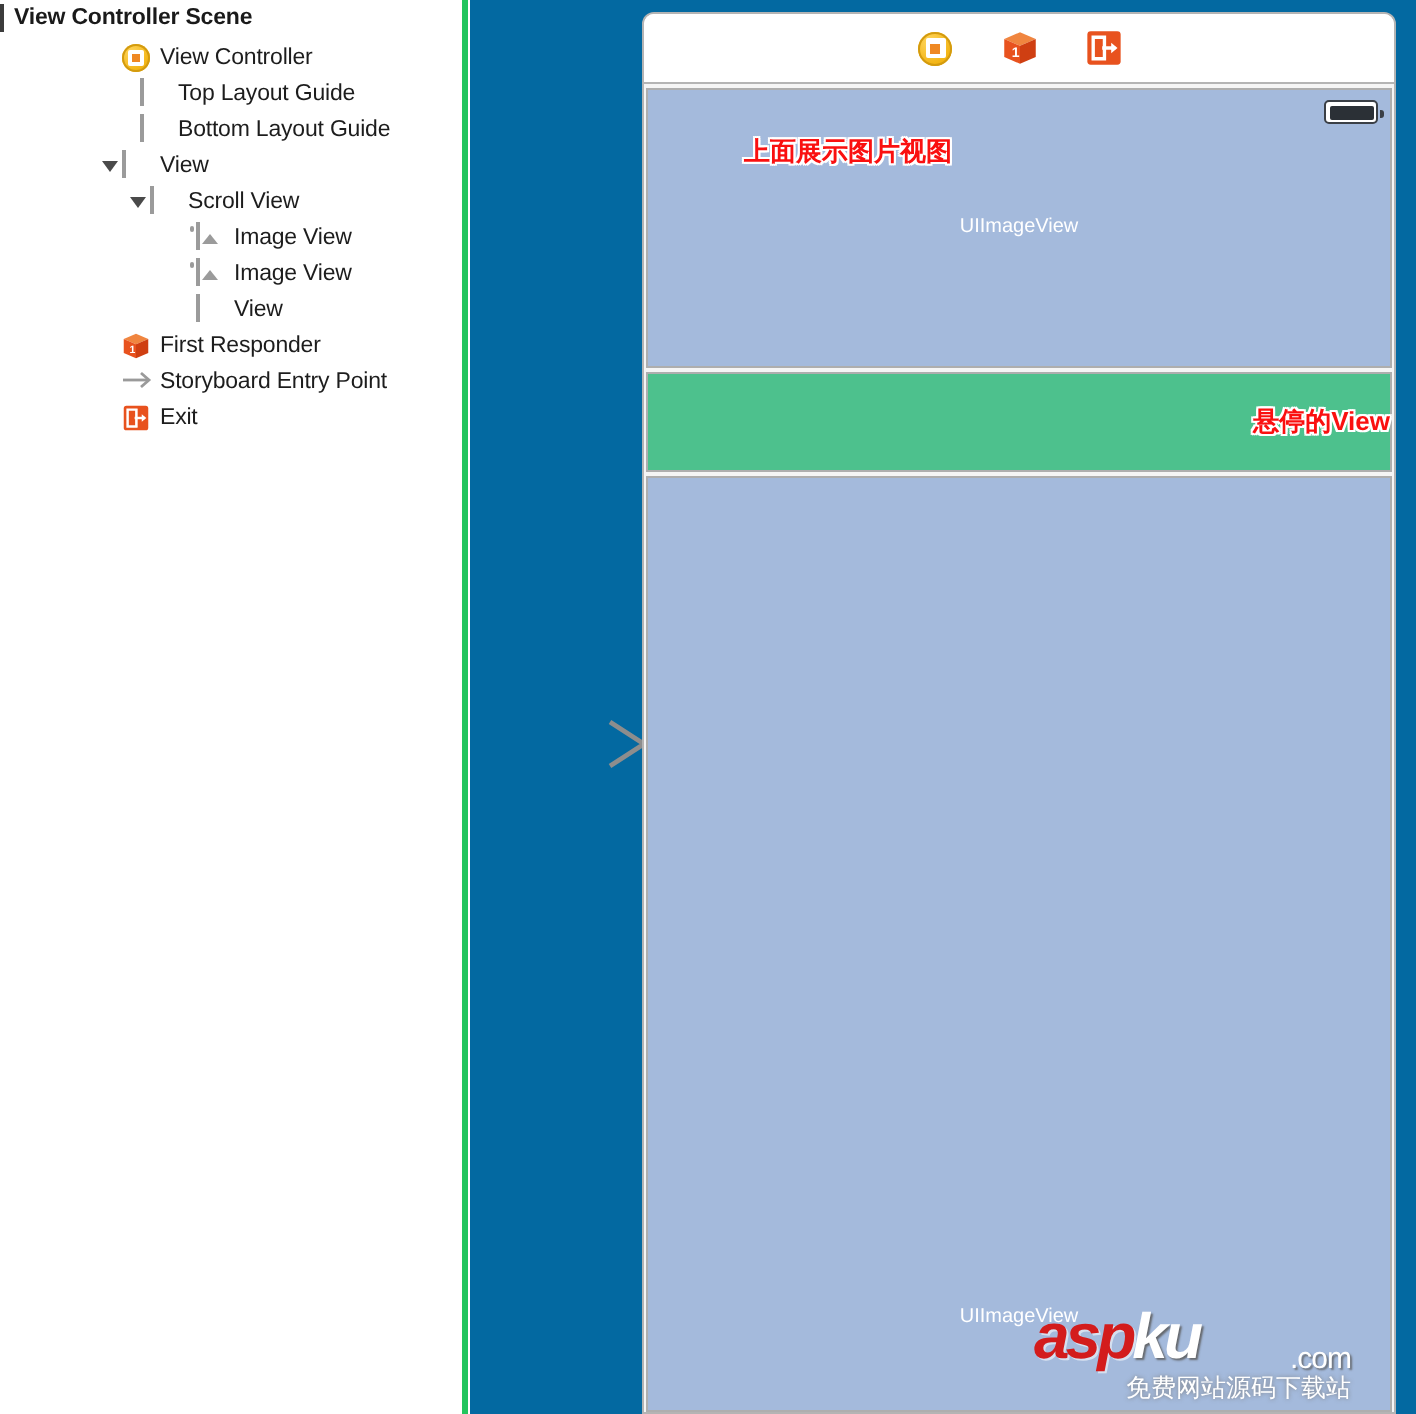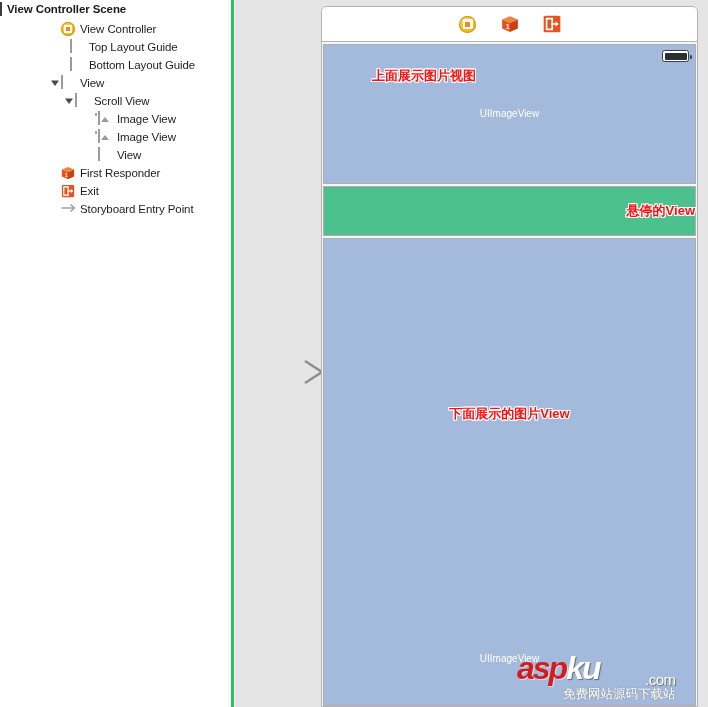--- a/index.html
+++ b/index.html
@@ -181,21 +181,21 @@
 
   
   .ic-arrow { width: 16px; height: 12px; display: block; }
 
   
   .canvas {
     position: absolute;
     left: 235px; top: 0;
     width: 473px;
     height: 707px;
-    background: #e5e5e5;
+    background: #0369a1;
   }
 
   .entry-arrow {
     position: absolute;
     left: 2px;
     top: 358px;
     width: 88px;
     height: 28px;
   }
 
@@ -470,41 +470,41 @@
             <polygon points="15,4 8,7 8,15 15,12" fill="#cf3f12"></polygon>
             <text x="4.3" y="12" font-family="Liberation Sans, sans-serif" font-size="6" fill="#ffffff" font-weight="bold">1</text>
           </svg>
         </span>
         <span>First Responder</span>
       </div>
 
       <div class="tree-row">
         <span class="disclosure-spacer"></span>
         <span class="row-icon">
+          <svg class="ic-arrow" viewBox="0 0 16 12">
+            <path d="M0.5 6 H12.5" stroke="#9a9a9a" stroke-width="1.4" fill="none"></path>
+            <polyline points="9.5,2.5 13.5,6 9.5,9.5" stroke="#9a9a9a" stroke-width="1.4" fill="none"></polyline>
+          </svg>
+        </span>
+        <span>Storyboard Entry Point</span>
+      </div>
+
+      <div class="tree-row">
+        <span class="disclosure-spacer"></span>
+        <span class="row-icon">
           <svg class="ic-exit" viewBox="0 0 16 16">
             <rect x="1" y="1" width="14" height="14" rx="1.5" fill="#e8521e"></rect>
             <rect x="3" y="3" width="6" height="10" fill="#ffffff"></rect>
             <rect x="3" y="3" width="6" height="10" fill="#e8521e"></rect>
             <path d="M3.2 3.2 H8.2 V12.8 H3.2 Z" fill="none" stroke="#ffffff" stroke-width="1.4"></path>
             <path d="M7.2 8 H13" stroke="#ffffff" stroke-width="1.4" fill="none"></path>
             <polygon points="11.3,5.8 13.9,8 11.3,10.2" fill="#ffffff"></polygon>
           </svg>
         </span>
         <span>Exit</span>
-      </div>
-
-      <div class="tree-row">
-        <span class="disclosure-spacer"></span>
-        <span class="row-icon">
-          <svg class="ic-arrow" viewBox="0 0 16 12">
-            <path d="M0.5 6 H12.5" stroke="#9a9a9a" stroke-width="1.4" fill="none"></path>
-            <polyline points="9.5,2.5 13.5,6 9.5,9.5" stroke="#9a9a9a" stroke-width="1.4" fill="none"></polyline>
-          </svg>
-        </span>
-        <span>Storyboard Entry Point</span>
       </div>
 
     </div>
   </div>
 
   <div class="canvas">
 
     <svg class="entry-arrow" viewBox="0 0 88 28">
       <defs>
         <linearGradient id="agrad" x1="0" y1="0" x2="1" y2="0">
@@ -550,21 +550,20 @@
             </div>
           <div class="label-red top-label-cn">上面展示图片视图</div>
           <div class="label-white top-label-en">UIImageView</div>
         </div>
 
         <div class="green-view">
           <div class="label-red">悬停的View</div>
         </div>
 
         <div class="bottom-image-view">
-          <div class="label-red bot-label-cn">下面展示的图片View</div>
           <div class="label-white bot-label-en">UIImageView</div>
 
           <div class="watermark">
             <div class="wm-main"><span class="wm-asp">asp</span><span class="wm-ku">ku</span></div>
             <div class="wm-com">.com</div>
             <div class="wm-sub">免费网站源码下载站</div>
           </div>
         </div>
 
       </div>

